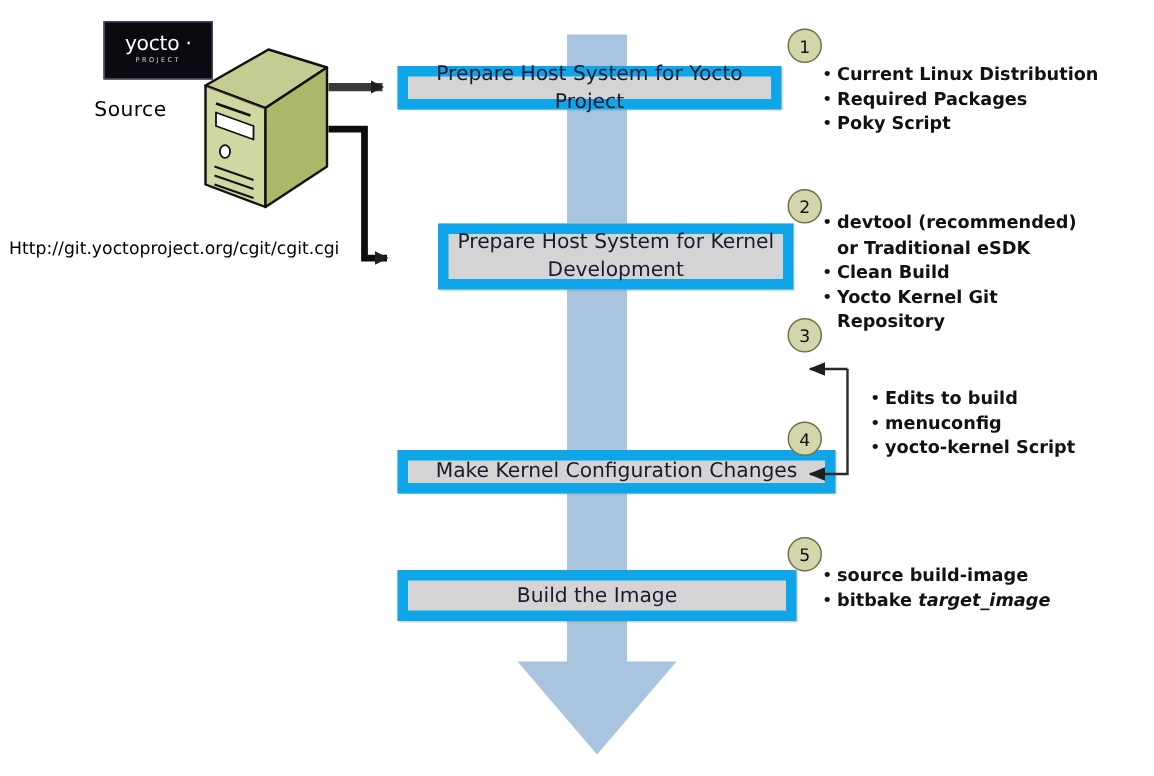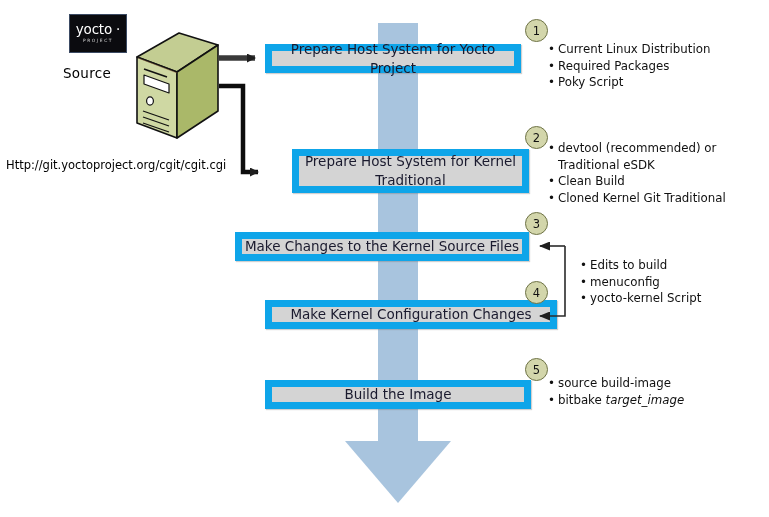--- a/index.html
+++ b/index.html
@@ -36,21 +36,21 @@
     border-left: 53px solid transparent;
     border-right: 53px solid transparent;
     border-top: 62px solid #a8c4de;
   }
 
   
   .yocto-logo {
     position: absolute;
     left: 69px;
     top: 14px;
-    width: 58px;
+    width: 73px;
     height: 39px;
     background: #0b0b0f;
     border: 1px solid #3b4a63;
     display: flex;
     flex-direction: column;
     align-items: center;
     justify-content: center;
     box-sizing: border-box;
   }
   .yocto-word {
@@ -144,20 +144,21 @@
   }
   .bullets .dot {
     width: 10px;
     flex: 0 0 10px;
     color: #111111;
     font-size: 11.8px;
     line-height: 16.5px;
   }
   .bullets .btext {
     flex: 1 1 auto;
+    font-weight: bold;
   }
   .bullets .btext em {
     font-style: italic;
   }
 
   
   .overlay {
     position: absolute;
     left: 0;
     top: 0;
@@ -204,32 +205,29 @@
 
       <path d="M5,27 L44,42" stroke="#8d5b3a" stroke-width="0.8" fill="none" opacity="0.55"></path>
     </svg>
   </div>
 
   <div class="pbox" style="left:265px; top:44px; width:256px; height:29px;">
     <span>Prepare Host System for Yocto Project</span>
   </div>
 
   <div class="pbox" style="left:292px; top:149px; width:237px; height:44px;">
-    <span>Prepare Host System for Kernel Traditional</span>
-  </div>
-
-  <div class="pbox" style="left:235px; top:232px; width:294px; height:29px;">
-    <span>Make Changes to the Kernel Source Files</span>
-  </div>
+    <span>Prepare Host System for Kernel Development</span>
+  </div>
+
 
   <div class="pbox" style="left:265px; top:300px; width:292px; height:29px;">
     <span>Make Kernel Configuration Changes</span>
   </div>
 
-  <div class="pbox" style="left:265px; top:380px; width:266px; height:29px;">
+  <div class="pbox" style="left:265px; top:380px; width:266px; height:34px;">
     <span>Build the Image</span>
   </div>
 
   <div class="step-circle" style="left:525px; top:19px;">
     <span>1</span>
   </div>
   <div class="step-circle" style="left:525px; top:126px;">
     <span>2</span>
   </div>
   <div class="step-circle" style="left:525px; top:212px;">
@@ -261,21 +259,21 @@
     <div class="bullet-row">
       <span class="dot">•</span>
       <span class="btext">devtool (recommended) or Traditional eSDK</span>
     </div>
     <div class="bullet-row">
       <span class="dot">•</span>
       <span class="btext">Clean Build</span>
     </div>
     <div class="bullet-row">
       <span class="dot">•</span>
-      <span class="btext">Cloned Kernel Git Traditional</span>
+      <span class="btext">Yocto Kernel Git Repository</span>
     </div>
   </div>
 
   <div class="bullets" style="left:580px; top:257px; width:180px;">
     <div class="bullet-row">
       <span class="dot">•</span>
       <span class="btext">Edits to build</span>
     </div>
     <div class="bullet-row">
       <span class="dot">•</span>

